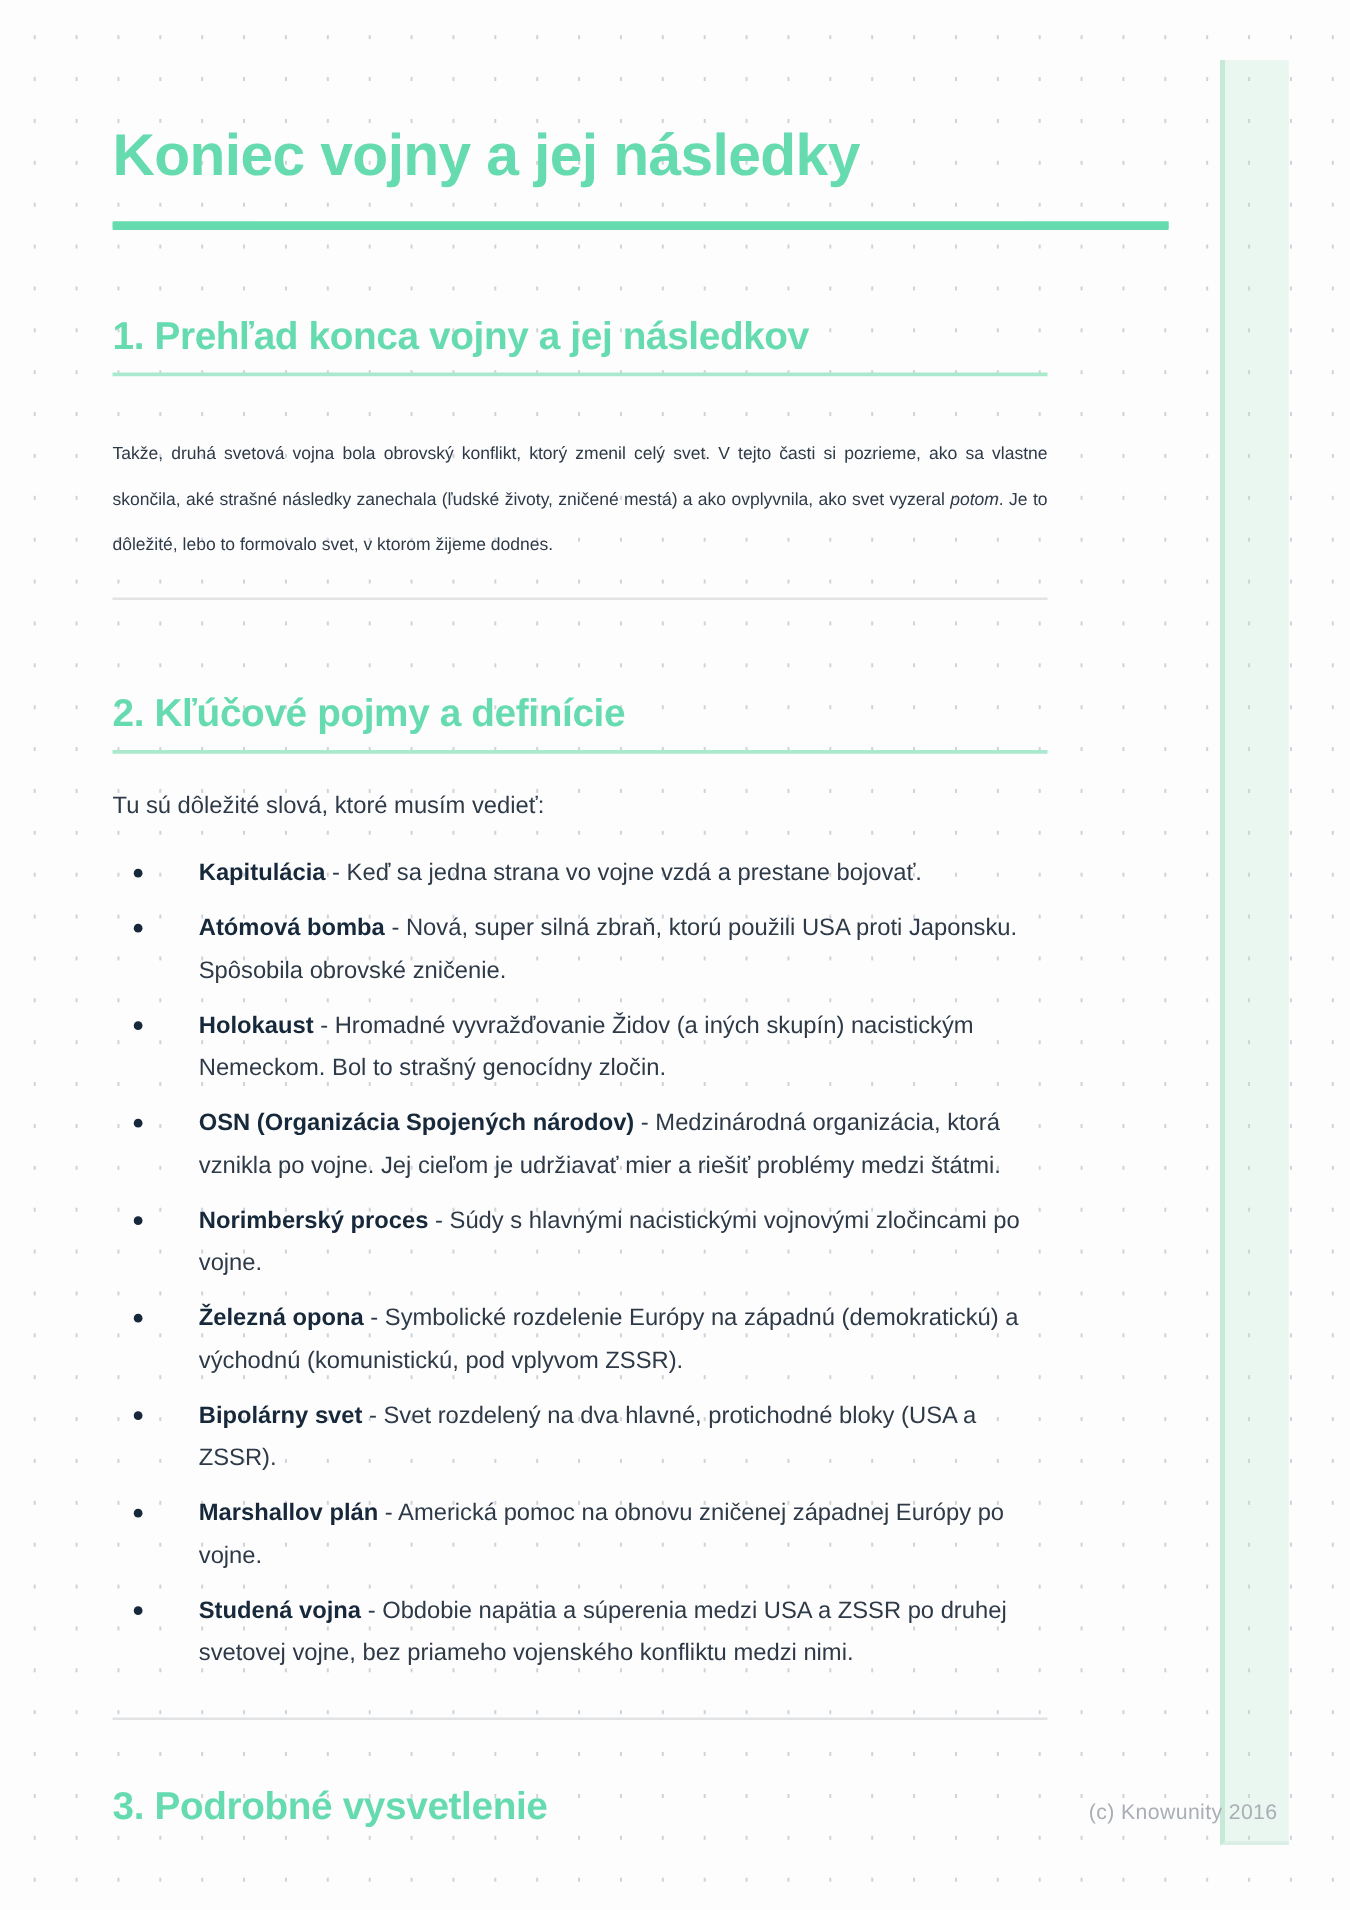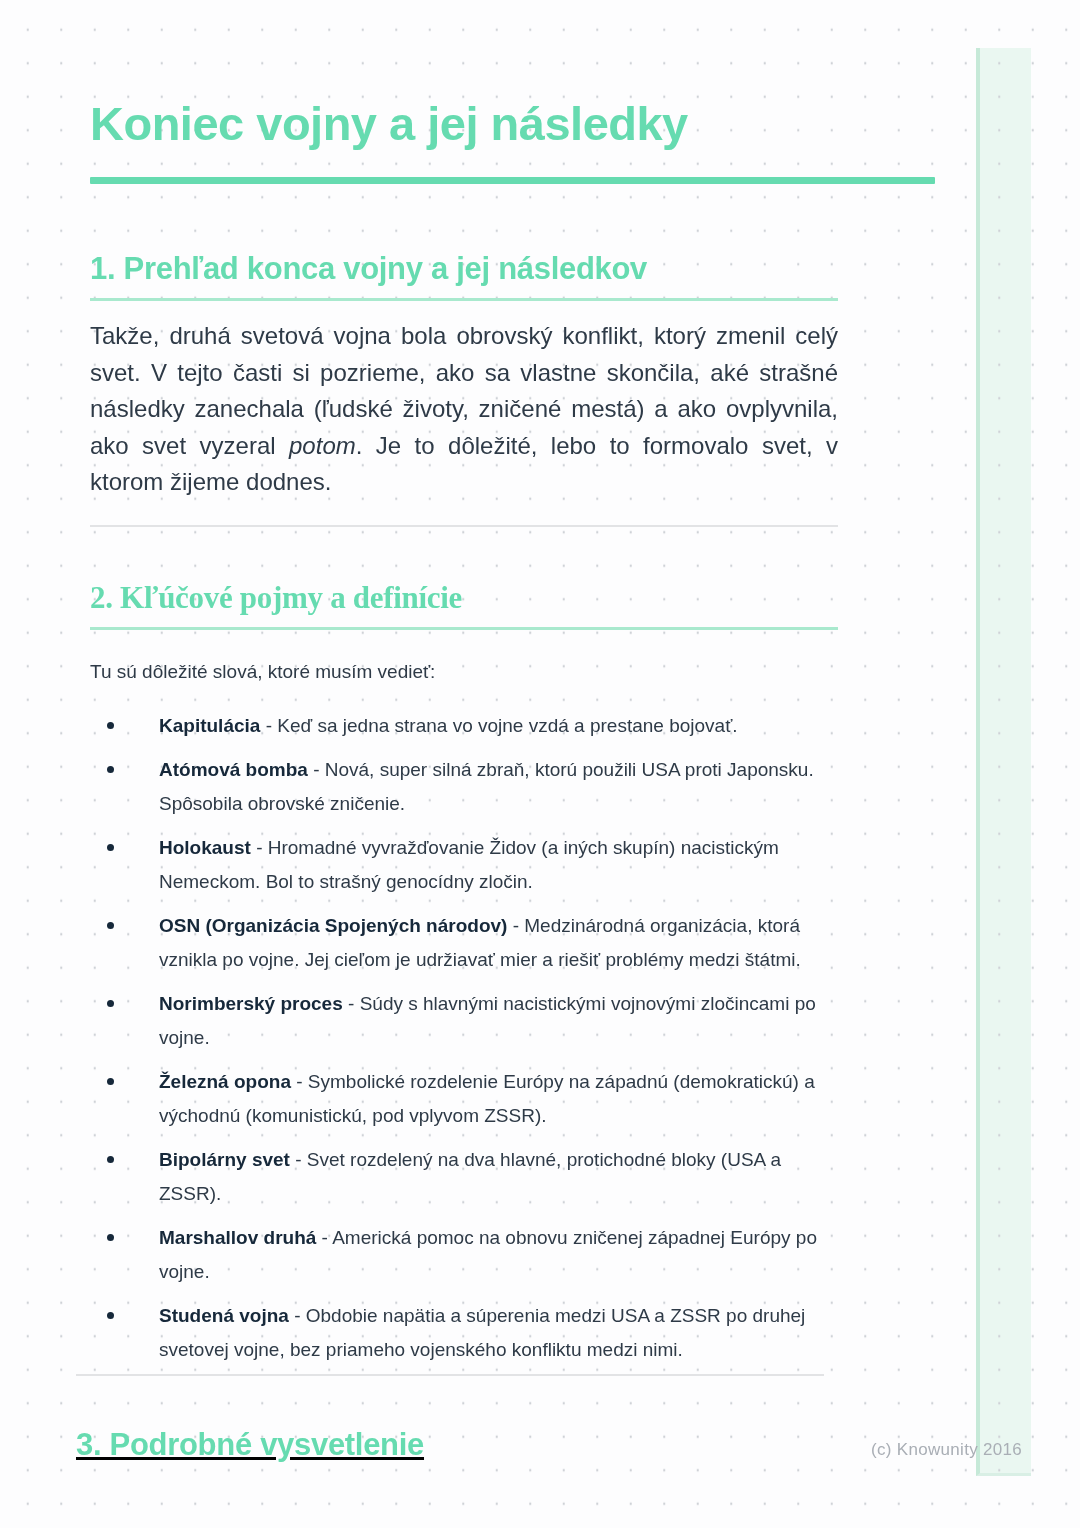--- a/index.html
+++ b/index.html
@@ -36,35 +36,35 @@
   .page-title{
     margin:98px 0 0;font-size:47px;line-height:52px;font-weight:bold;
     color:var(--accent);letter-spacing:-0.5px;
   }
   .title-rule{height:7px;width:845px;background:var(--accent);margin-top:27px;border-radius:1px;}
   .section-heading{
     margin:0;font-size:31px;line-height:38px;font-weight:bold;
     color:var(--accent);letter-spacing:-0.3px;
   }
   .mt-sec1{margin-top:66px;}
-  .mt-sec2{margin-top:52px;font-family:Liberation Serif, serif;}
+  .mt-sec2{margin-top:72px;}
   .heading-rule{height:3px;width:748px;background:var(--rule-light);margin-top:10px;}
   .paragraph{
-    margin:17px 0 0;width:748px;font-size:24px;line-height:36.5px;
+    margin:43px 0 0;width:748px;font-size:14px;line-height:36.5px;
     color:var(--body-text);text-align:justify;
   }
   .paragraph em{font-style:italic;}
   .divider{height:2px;width:748px;background:var(--divider);margin:24px 0 0;border:none;}
   .intro-line{margin:27px 0 16px;font-size:19px;line-height:30px;color:var(--body-text);}
   .terms{list-style:none;margin:22px 0 0;padding:0;}
   .term-item{display:flex;margin-bottom:10px;gap:34px;}
   .bullet{flex:none;width:7px;height:7px;border-radius:50%;background:var(--term-text);margin:13px 11px 0 17px;}
   .term-text{width:700px;font-size:19px;line-height:34px;color:var(--body-text);}
   .term-text b{color:var(--term-text);font-weight:bold;}
-  .bottom-block{position:absolute;left:76px;top:1374px;width:748px;z-index:3;text-decoration:underline;}
+  .bottom-block{position:absolute;left:90px;top:1374px;width:748px;z-index:3;}
   .bottom-block .section-heading{margin-top:50px;}
   .watermark{
     position:absolute;top:1440px;right:58px;z-index:4;
     font-size:17px;color:var(--watermark);letter-spacing:0.3px;
   }
 </style>
 </head>
 <body>
 
 <div class="side-band"></div>
@@ -112,21 +112,21 @@
       <li class="term-item">
         <span class="bullet"></span>
         <div class="term-text"><b>Železná opona</b> <span>- Symbolické rozdelenie Európy na západnú (demokratickú) a východnú (komunistickú, pod vplyvom ZSSR).</span></div>
       </li>
       <li class="term-item">
         <span class="bullet"></span>
         <div class="term-text"><b>Bipolárny svet</b> <span>- Svet rozdelený na dva hlavné, protichodné bloky (USA a ZSSR).</span></div>
       </li>
       <li class="term-item">
         <span class="bullet"></span>
-        <div class="term-text"><b>Marshallov druhá</b> <span>- Americká pomoc na obnovu zničenej západnej Európy po vojne.</span></div>
+        <div class="term-text"><b>Marshallov plán</b> <span>- Americká pomoc na obnovu zničenej západnej Európy po vojne.</span></div>
       </li>
       <li class="term-item">
         <span class="bullet"></span>
         <div class="term-text"><b>Studená vojna</b> <span>- Obdobie napätia a súperenia medzi USA a ZSSR po druhej svetovej vojne, bez priameho vojenského konfliktu medzi nimi.</span></div>
       </li>
     </ul>
   </section>
 
 </div>
 

